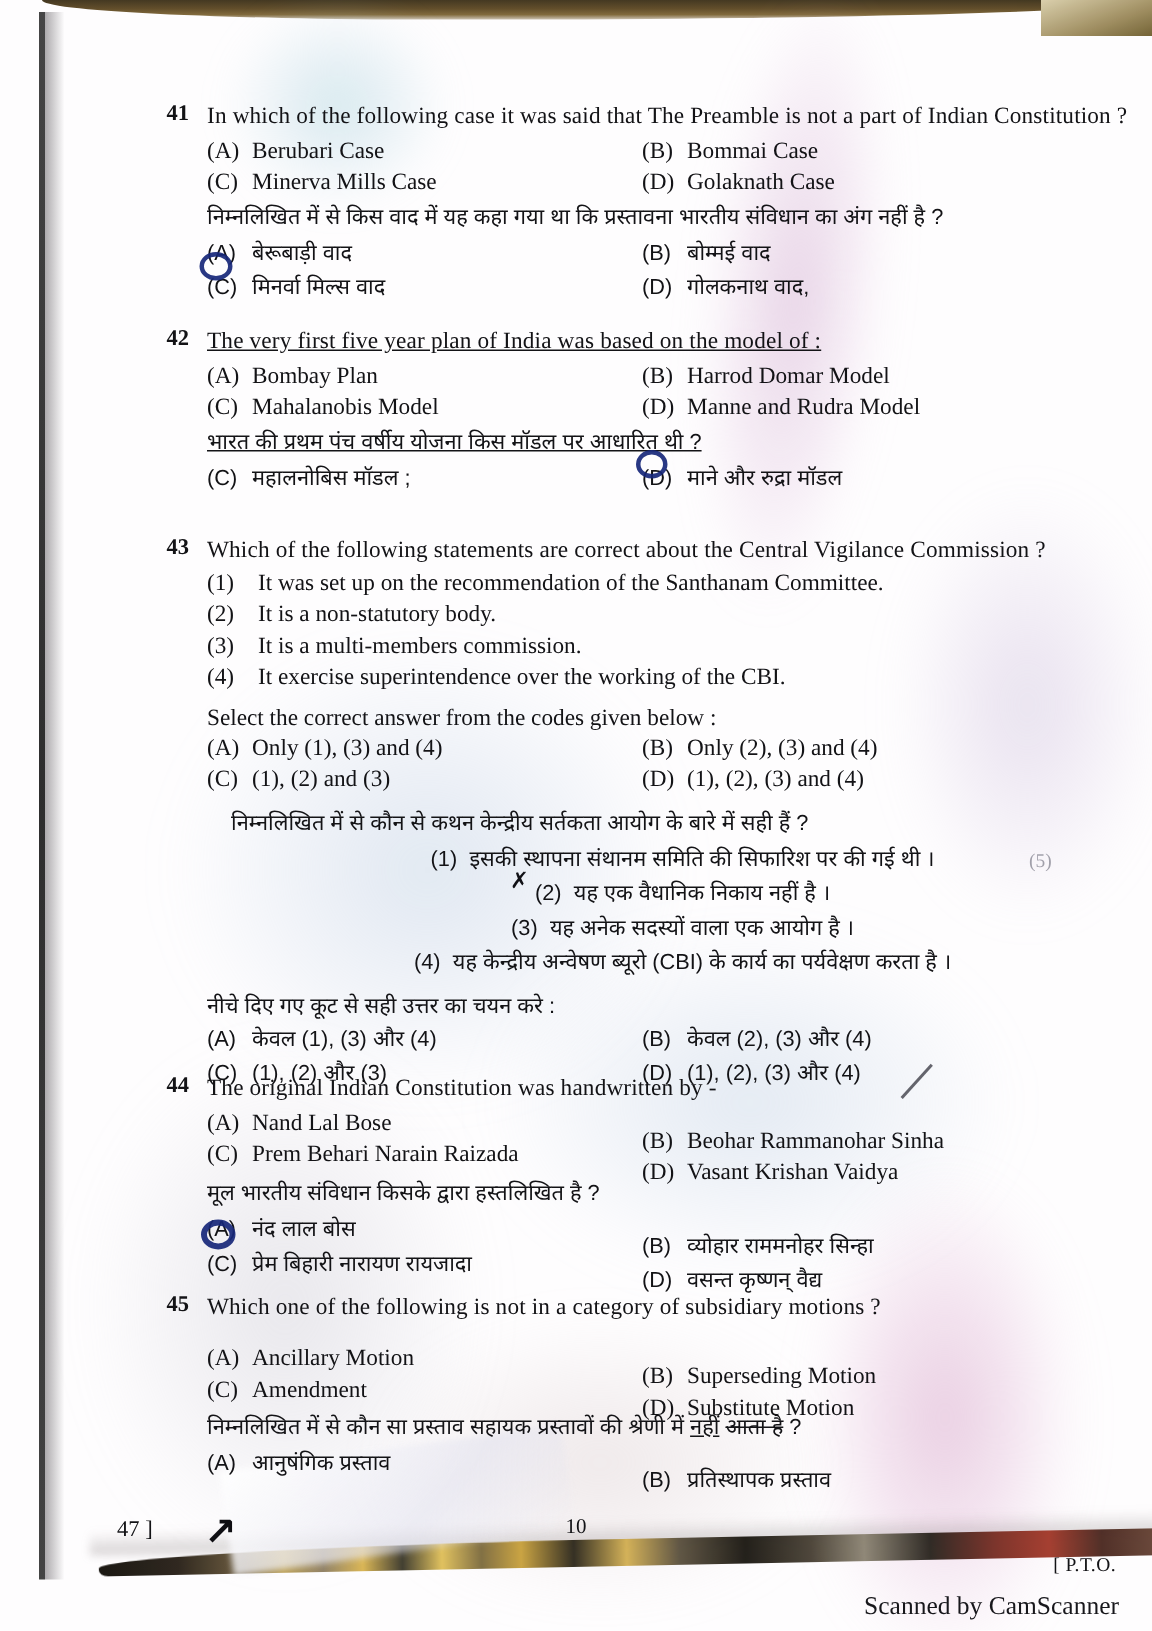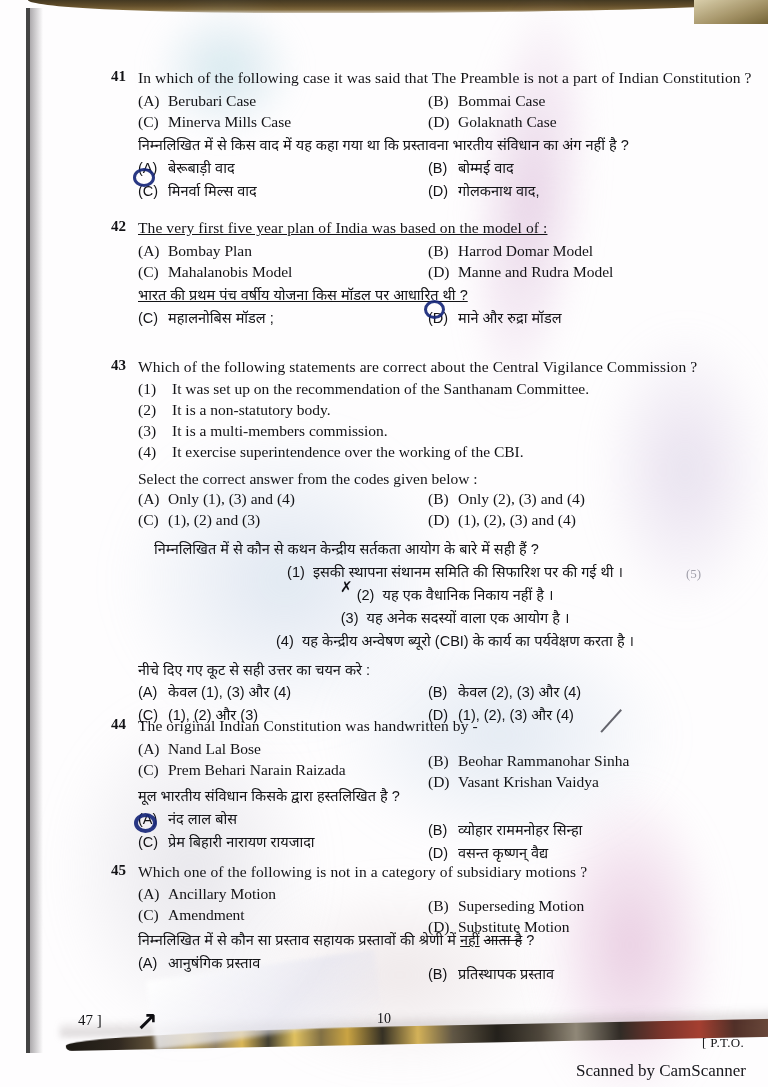--- a/index.html
+++ b/index.html
@@ -404,21 +404,21 @@
     </div>
   </div>
 
   <div class="pen-circle heavy" style="left:134px; top:813px; width:23px; height:20px; border-width:4px;"></div>
   <div class="slash-mark" style="left:596px; top:720px; transform:rotate(-48deg);"></div>
 
   <div class="q-block" style="left:92px; top:862px; width:664px;">
     <div class="qnum">45</div>
     <div class="qbody">
       <div class="stem">Which one of the following is not in a category of subsidiary motions ?</div>
-      <div class="opts" style="margin-top:2px;">
+      <div class="opts" style="margin-top:14px;">
         <div class="optrow">
           <div class="opt col-l"><span class="lbl">(A)</span><span>Ancillary Motion</span></div>
           <div class="opt col-r" style="top:12px;"><span class="lbl">(B)</span><span>Superseding Motion</span></div>
         </div>
         <div class="optrow">
           <div class="opt col-l"><span class="lbl">(C)</span><span>Amendment</span></div>
           <div class="opt col-r" style="top:12px;"><span class="lbl">(D)</span><span>Substitute Motion</span></div>
         </div>
       </div>
       <div class="stem-hi" style="margin-top:4px; white-space:nowrap;"><span>निम्नलिखित में से कौन सा प्रस्ताव सहायक प्रस्तावों की श्रेणी में </span><span style="text-decoration:underline;">नहीं</span><span>&nbsp;</span><span style="text-decoration:line-through;">आता है</span><span> ?</span></div>

